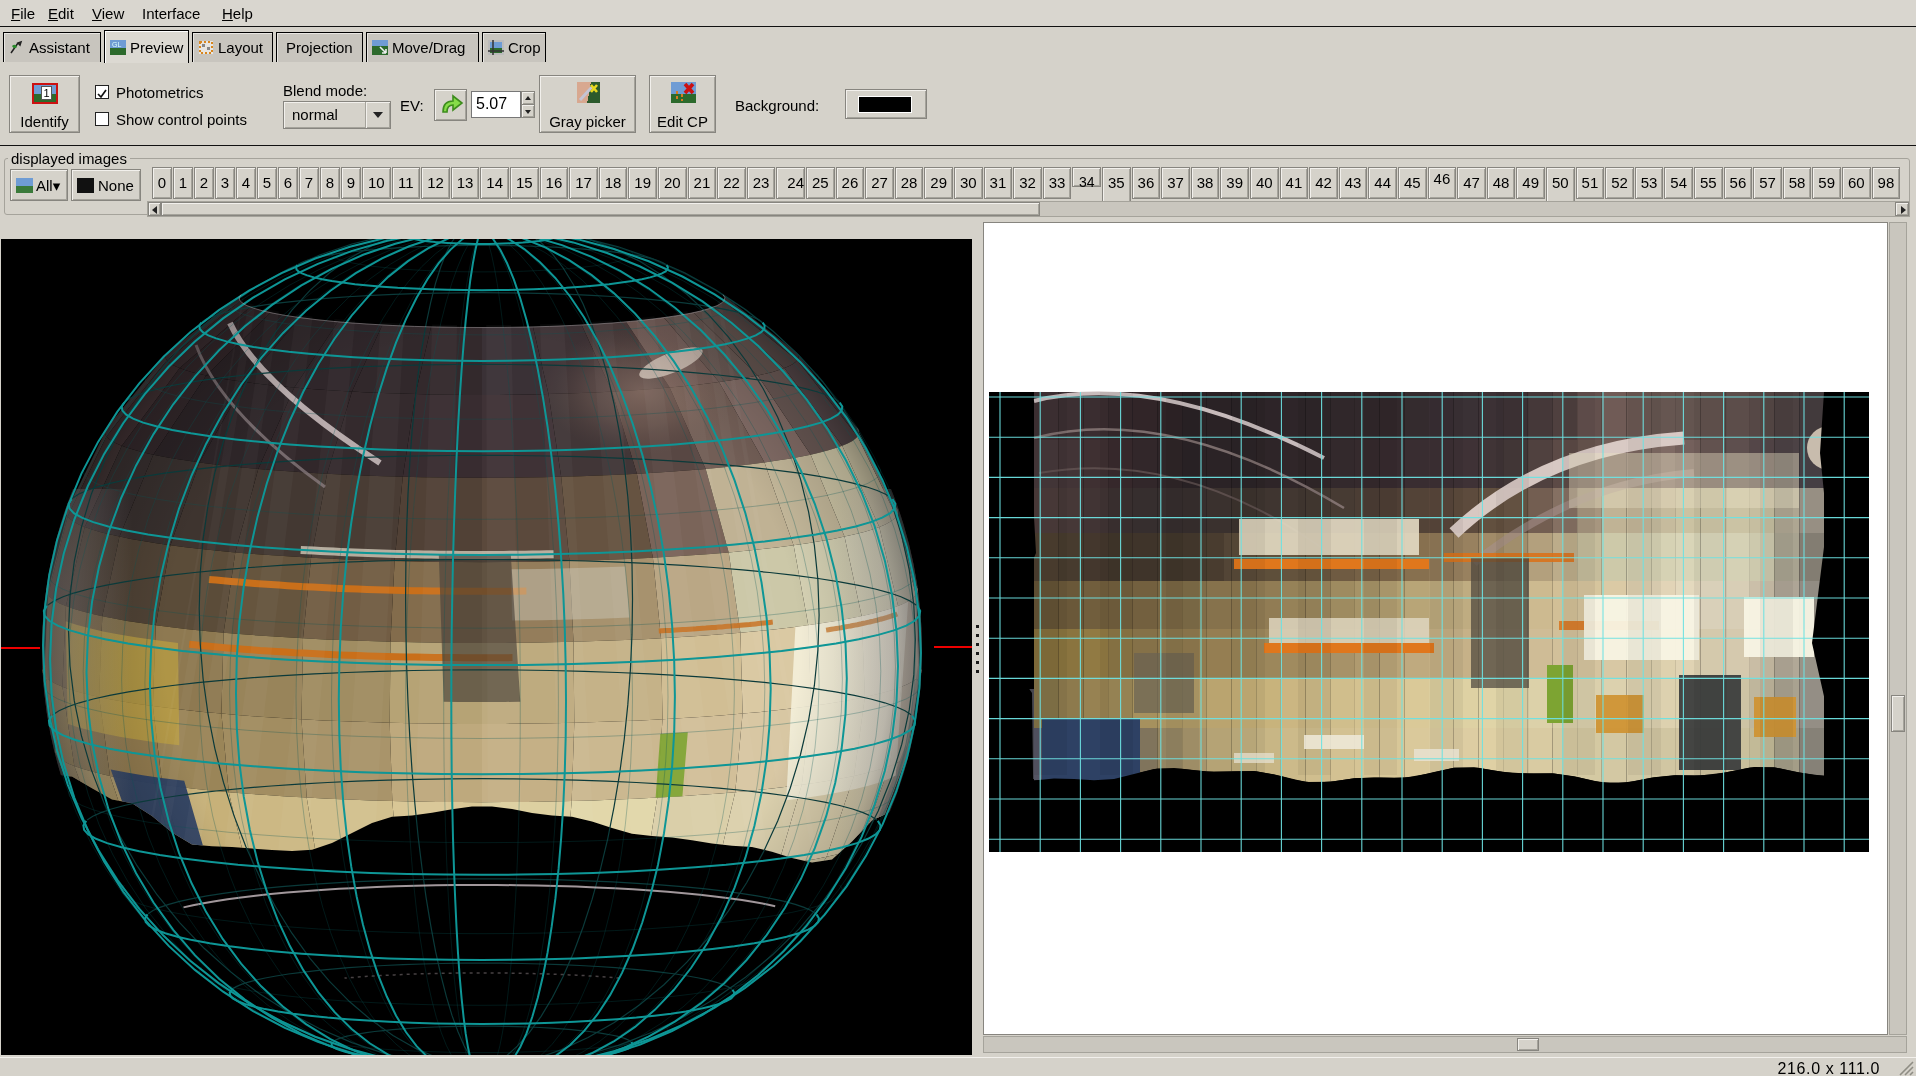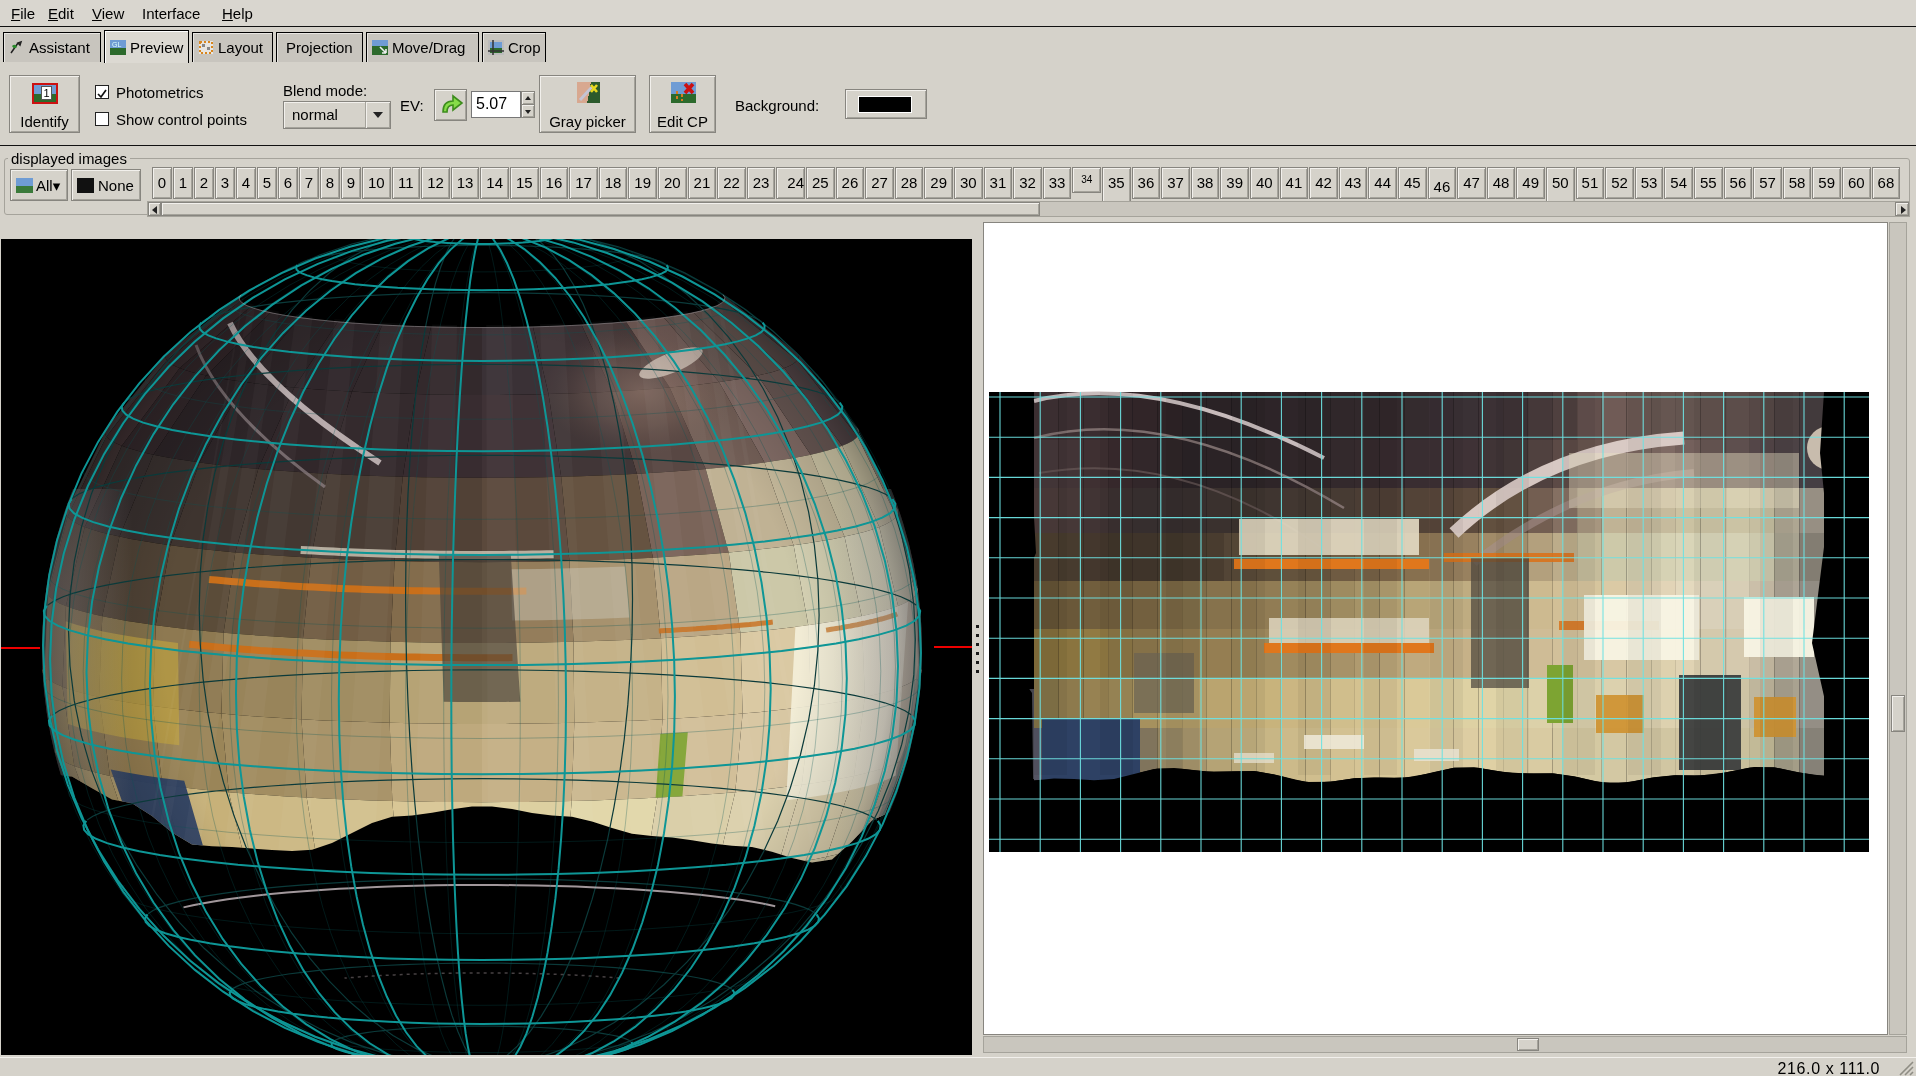--- a/index.html
+++ b/index.html
@@ -150,48 +150,48 @@
 <div class="abs btn" style="left:776.4px;top:167px;width:28.6px;height:32px;text-align:right;font-size:15px;padding-top:6px">24</div>
 <div class="abs btn" style="left:806.0px;top:167px;width:28.6px;height:32px;text-align:center;font-size:15px;padding-top:6px">25</div>
 <div class="abs btn" style="left:835.6px;top:167px;width:28.6px;height:32px;text-align:center;font-size:15px;padding-top:6px">26</div>
 <div class="abs btn" style="left:865.2px;top:167px;width:28.6px;height:32px;text-align:center;font-size:15px;padding-top:6px">27</div>
 <div class="abs btn" style="left:894.8px;top:167px;width:28.6px;height:32px;text-align:center;font-size:15px;padding-top:6px">28</div>
 <div class="abs btn" style="left:924.4px;top:167px;width:28.6px;height:32px;text-align:center;font-size:15px;padding-top:6px">29</div>
 <div class="abs btn" style="left:954.0px;top:167px;width:28.6px;height:32px;text-align:center;font-size:15px;padding-top:6px">30</div>
 <div class="abs btn" style="left:983.6px;top:167px;width:28.6px;height:32px;text-align:center;font-size:15px;padding-top:6px">31</div>
 <div class="abs btn" style="left:1013.2px;top:167px;width:28.6px;height:32px;text-align:center;font-size:15px;padding-top:6px">32</div>
 <div class="abs btn" style="left:1042.8px;top:167px;width:28.6px;height:32px;text-align:center;font-size:15px;padding-top:6px">33</div>
-<div class="abs btn" style="left:1072.4px;top:167px;width:28.6px;height:26px;text-align:center;font-size:10px;padding-top:6px">34</div>
+<div class="abs btn" style="left:1072.4px;top:167px;width:28.6px;height:20px;text-align:center;font-size:14px;padding-top:6px">34</div>
 <div class="abs btn" style="left:1102.0px;top:167px;width:28.6px;height:44px;text-align:center;font-size:15px;padding-top:6px">35</div>
 <div class="abs btn" style="left:1131.6px;top:167px;width:28.6px;height:32px;text-align:center;font-size:15px;padding-top:6px">36</div>
 <div class="abs btn" style="left:1161.2px;top:167px;width:28.6px;height:32px;text-align:center;font-size:15px;padding-top:6px">37</div>
 <div class="abs btn" style="left:1190.8px;top:167px;width:28.6px;height:32px;text-align:center;font-size:15px;padding-top:6px">38</div>
 <div class="abs btn" style="left:1220.4px;top:167px;width:28.6px;height:32px;text-align:center;font-size:15px;padding-top:6px">39</div>
 <div class="abs btn" style="left:1250.0px;top:167px;width:28.6px;height:32px;text-align:center;font-size:15px;padding-top:6px">40</div>
 <div class="abs btn" style="left:1279.6px;top:167px;width:28.6px;height:32px;text-align:center;font-size:15px;padding-top:6px">41</div>
 <div class="abs btn" style="left:1309.2px;top:167px;width:28.6px;height:32px;text-align:center;font-size:15px;padding-top:6px">42</div>
 <div class="abs btn" style="left:1338.8px;top:167px;width:28.6px;height:32px;text-align:center;font-size:15px;padding-top:6px">43</div>
 <div class="abs btn" style="left:1368.4px;top:167px;width:28.6px;height:32px;text-align:center;font-size:15px;padding-top:6px">44</div>
 <div class="abs btn" style="left:1398.0px;top:167px;width:28.6px;height:32px;text-align:center;font-size:15px;padding-top:6px">45</div>
-<div class="abs btn" style="left:1427.6px;top:167px;width:28.6px;height:32px;text-align:center;font-size:15px;padding-top:10px">46</div>
+<div class="abs btn" style="left:1427.6px;top:167px;width:28.6px;height:32px;text-align:center;font-size:15px;padding-top:2px">46</div>
 <div class="abs btn" style="left:1457.2px;top:167px;width:28.6px;height:32px;text-align:center;font-size:15px;padding-top:6px">47</div>
 <div class="abs btn" style="left:1486.8px;top:167px;width:28.6px;height:32px;text-align:center;font-size:15px;padding-top:6px">48</div>
 <div class="abs btn" style="left:1516.4px;top:167px;width:28.6px;height:32px;text-align:center;font-size:15px;padding-top:6px">49</div>
 <div class="abs btn" style="left:1546.0px;top:167px;width:28.6px;height:44px;text-align:center;font-size:15px;padding-top:6px">50</div>
 <div class="abs btn" style="left:1575.6px;top:167px;width:28.6px;height:32px;text-align:center;font-size:15px;padding-top:6px">51</div>
 <div class="abs btn" style="left:1605.2px;top:167px;width:28.6px;height:32px;text-align:center;font-size:15px;padding-top:6px">52</div>
 <div class="abs btn" style="left:1634.8px;top:167px;width:28.6px;height:32px;text-align:center;font-size:15px;padding-top:6px">53</div>
 <div class="abs btn" style="left:1664.4px;top:167px;width:28.6px;height:32px;text-align:center;font-size:15px;padding-top:6px">54</div>
 <div class="abs btn" style="left:1694.0px;top:167px;width:28.6px;height:32px;text-align:center;font-size:15px;padding-top:6px">55</div>
 <div class="abs btn" style="left:1723.6px;top:167px;width:28.6px;height:32px;text-align:center;font-size:15px;padding-top:6px">56</div>
 <div class="abs btn" style="left:1753.2px;top:167px;width:28.6px;height:32px;text-align:center;font-size:15px;padding-top:6px">57</div>
 <div class="abs btn" style="left:1782.8px;top:167px;width:28.6px;height:32px;text-align:center;font-size:15px;padding-top:6px">58</div>
 <div class="abs btn" style="left:1812.4px;top:167px;width:28.6px;height:32px;text-align:center;font-size:15px;padding-top:6px">59</div>
 <div class="abs btn" style="left:1842.0px;top:167px;width:28.6px;height:32px;text-align:center;font-size:15px;padding-top:6px">60</div>
-<div class="abs btn" style="left:1871.6px;top:167px;width:28.6px;height:32px;text-align:center;font-size:15px;padding-top:6px">68</div>
+<div class="abs btn" style="left:1871.6px;top:167px;width:28.6px;height:32px;text-align:center;font-size:15px;padding-top:6px">98</div>
 <div class="abs" style="left:147px;top:201px;width:1763px;height:16px;background:#c9c6be;border:1px solid #a5a39b">
 <div class="abs btn" style="left:0;top:0;width:13px;height:14px">
       <div class="abs" style="left:3px;top:3px;border-top:4px solid transparent;border-bottom:4px solid transparent;border-right:5px solid #222"></div>
     </div>
 <div class="abs btn" style="left:13px;top:0;width:879px;height:14px"></div>
 <div class="abs btn" style="left:1747px;top:0;width:14px;height:14px">
       <div class="abs" style="left:5px;top:3px;border-top:4px solid transparent;border-bottom:4px solid transparent;border-left:5px solid #222"></div>
     </div>
   </div>
 <div class="abs" style="left:0;top:219px;width:973px;height:838px;background:#d5d2ca">

